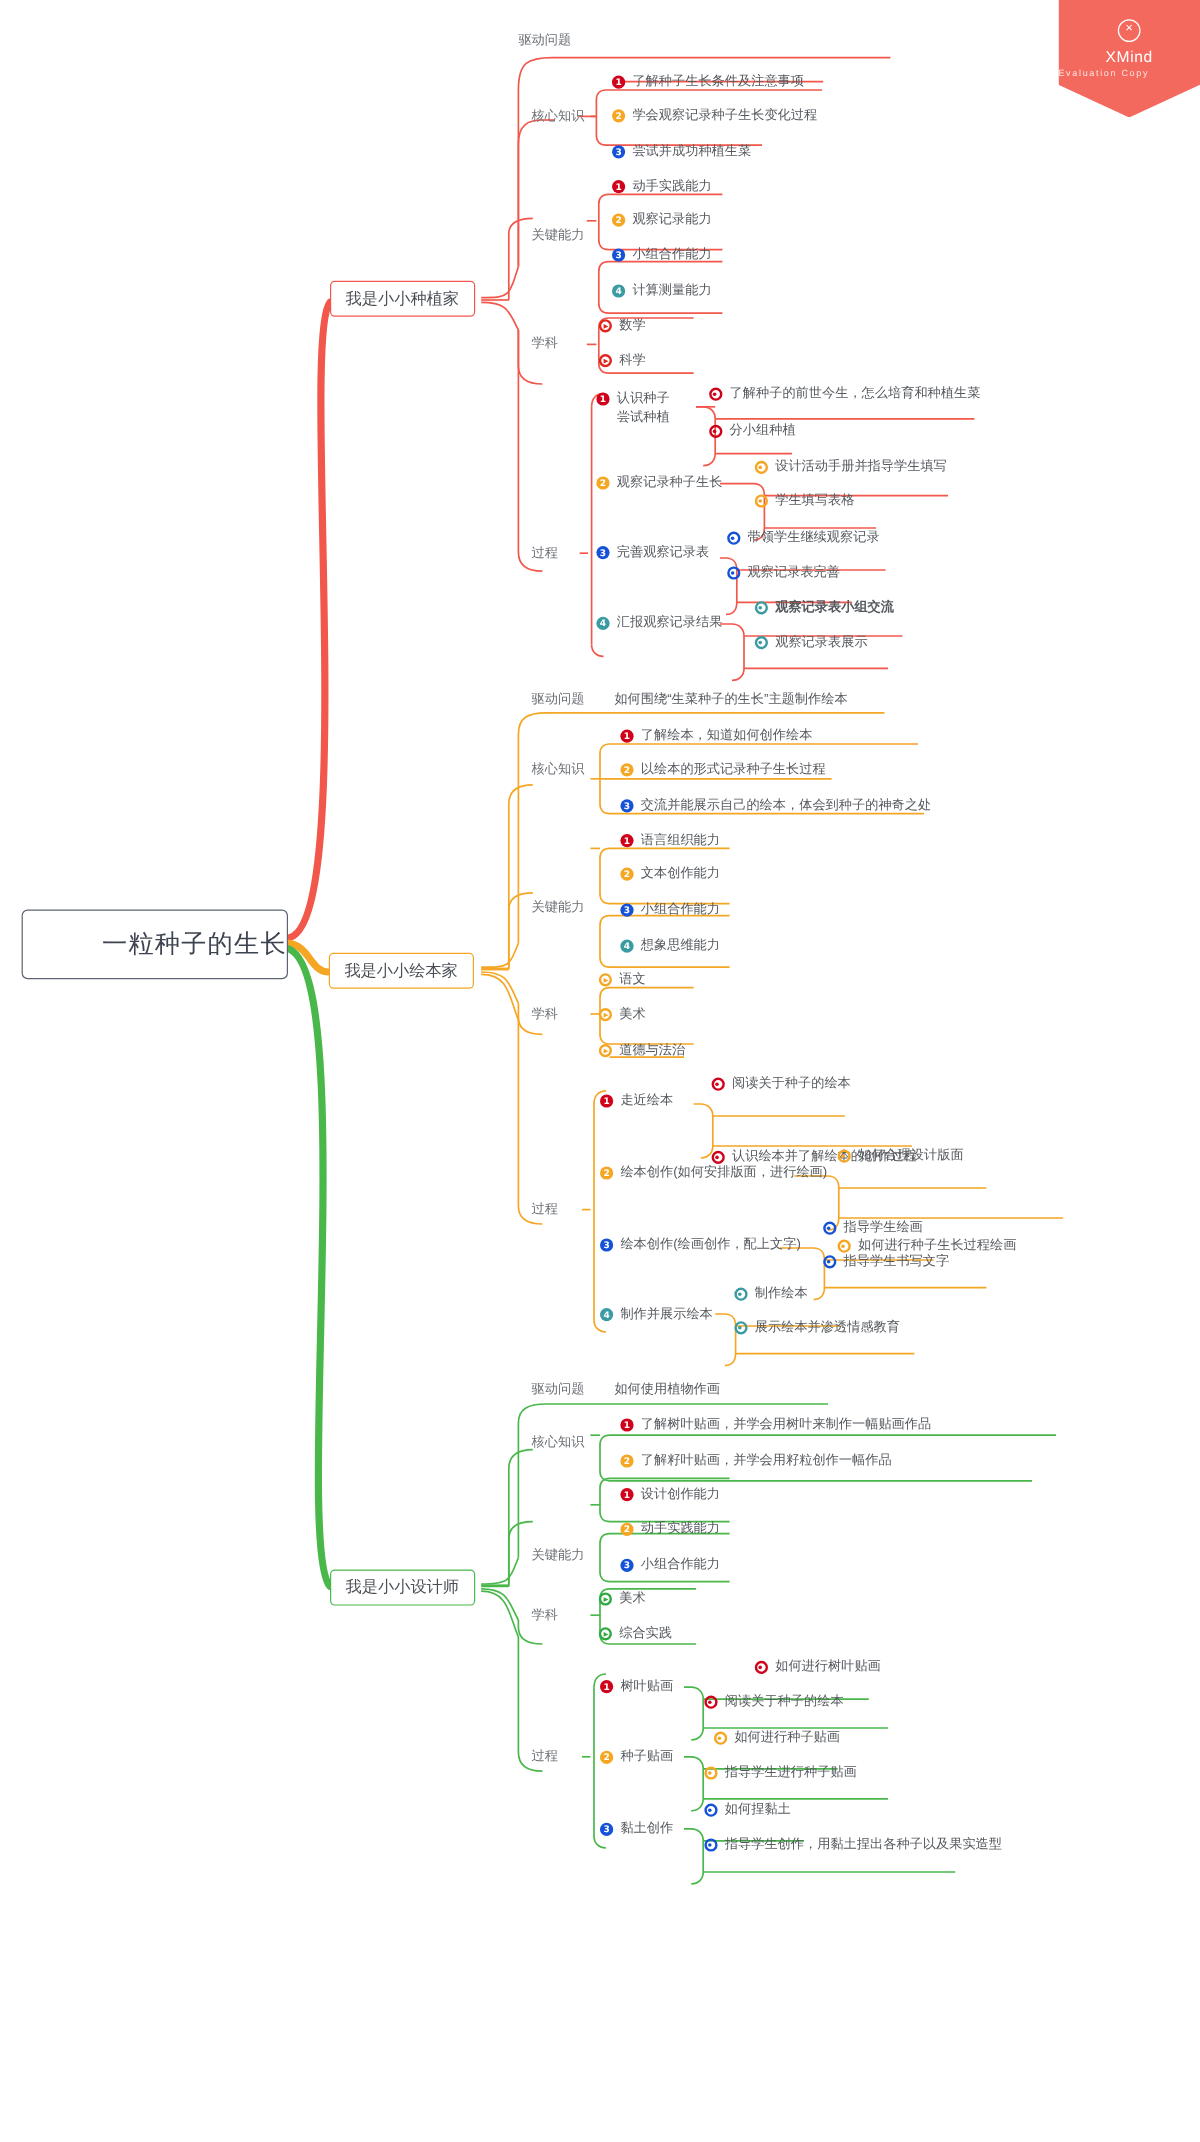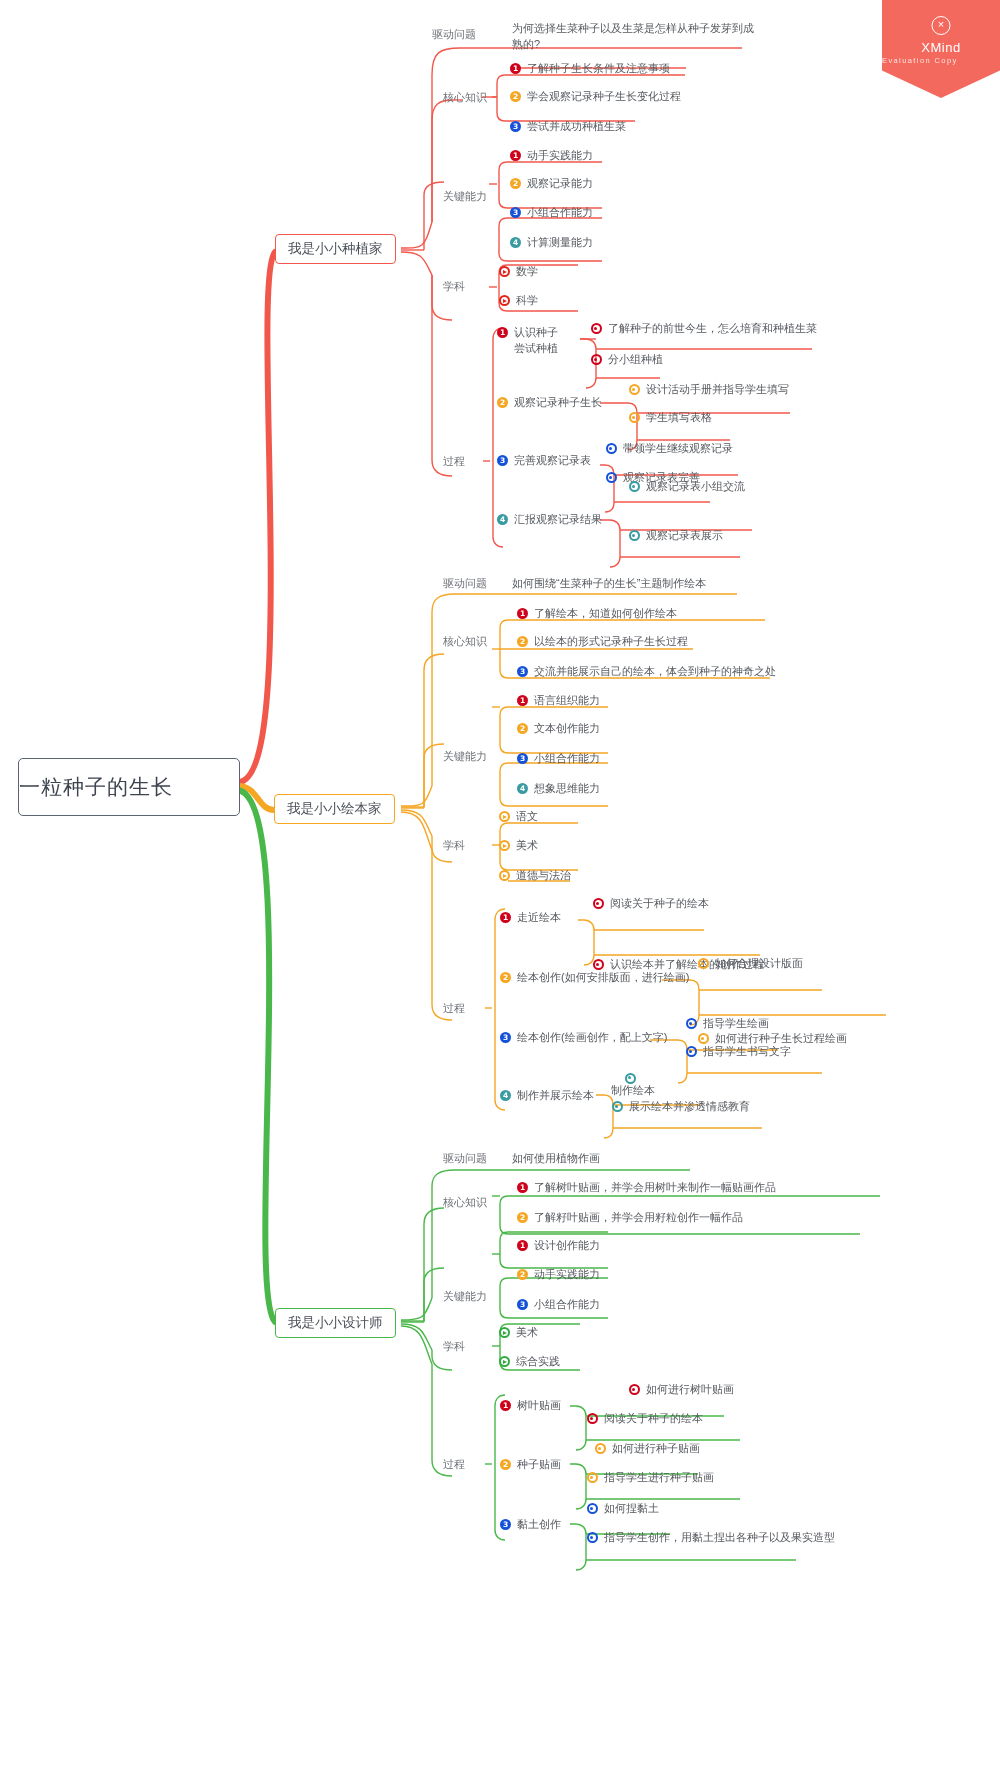--- a/index.html
+++ b/index.html
@@ -27,21 +27,21 @@
   }
   .node .txt{display:inline-block;}
 
   
   .root{
     left:18px; top:758px;
     width:220px; height:56px;
     border:1.5px solid #5b6470;
     border-radius:5px;
     background:#fff;
-    justify-content:flex-start;
+    justify-content:flex-end;
     font-size:21px;
     color:#3d4450;
     letter-spacing:1px;
   }
 
   
   .main{
     height:28px;
     border-radius:4px;
     background:#fff;
@@ -284,23 +284,20 @@
     <span class="txt">一粒种子的生长</span>
   </div>
 
   <div class="node main red" style="left:275px;top:234px;">
     <span class="txt">我是小小种植家</span>
   </div>
 
   <div class="node lab" style="left:432px;top:28px;">
     <span class="txt">驱动问题</span>
   </div>
-  <div class="node leaf two-line" style="left:512px;top:21px;width:250px;white-space:normal;">
-    <span class="txt">为何选择生菜种子以及生菜是怎样从种子发芽到成熟的?</span>
-  </div>
 
   <div class="node lab" style="left:443px;top:91px;">
     <span class="txt">核心知识</span>
   </div>
   <div class="node leaf" style="left:510px;top:62px;">
     <span class="mk n1">1</span>
     <span class="txt">了解种子生长条件及注意事项</span>
   </div>
   <div class="node leaf" style="left:510px;top:90px;">
     <span class="mk n2">2</span>
@@ -398,21 +395,21 @@
     <span class="mk star st-blue">
         <i></i>
       </span>
     <span class="txt">观察记录表完善</span>
   </div>
 
   <div class="node leaf" style="left:497px;top:513px;">
     <span class="mk n4">4</span>
     <span class="txt">汇报观察记录结果</span>
   </div>
-  <div class="node leaf" style="left:628px;top:480px;">
+  <div class="node leaf" style="left:628px;top:500px;font-weight:bold;">
     <span class="mk star st-teal">
         <i></i>
       </span>
     <span class="txt">观察记录表小组交流</span>
   </div>
   <div class="node leaf" style="left:628px;top:529px;">
     <span class="mk star st-teal">
         <i></i>
       </span>
     <span class="txt">观察记录表展示</span>
@@ -538,21 +535,21 @@
     <span class="mk star st-blue">
         <i></i>
       </span>
     <span class="txt">指导学生书写文字</span>
   </div>
 
   <div class="node leaf" style="left:500px;top:1089px;">
     <span class="mk n4">4</span>
     <span class="txt">制作并展示绘本</span>
   </div>
-  <div class="node leaf" style="left:611px;top:1072px;flex-direction:column;">
+  <div class="node leaf" style="left:611px;top:1072px;">
     <span class="mk star st-teal">
         <i></i>
       </span>
     <span class="txt">制作绘本</span>
   </div>
   <div class="node leaf" style="left:611px;top:1100px;">
     <span class="mk star st-teal">
         <i></i>
       </span>
     <span class="txt">展示绘本并渗透情感教育</span>

